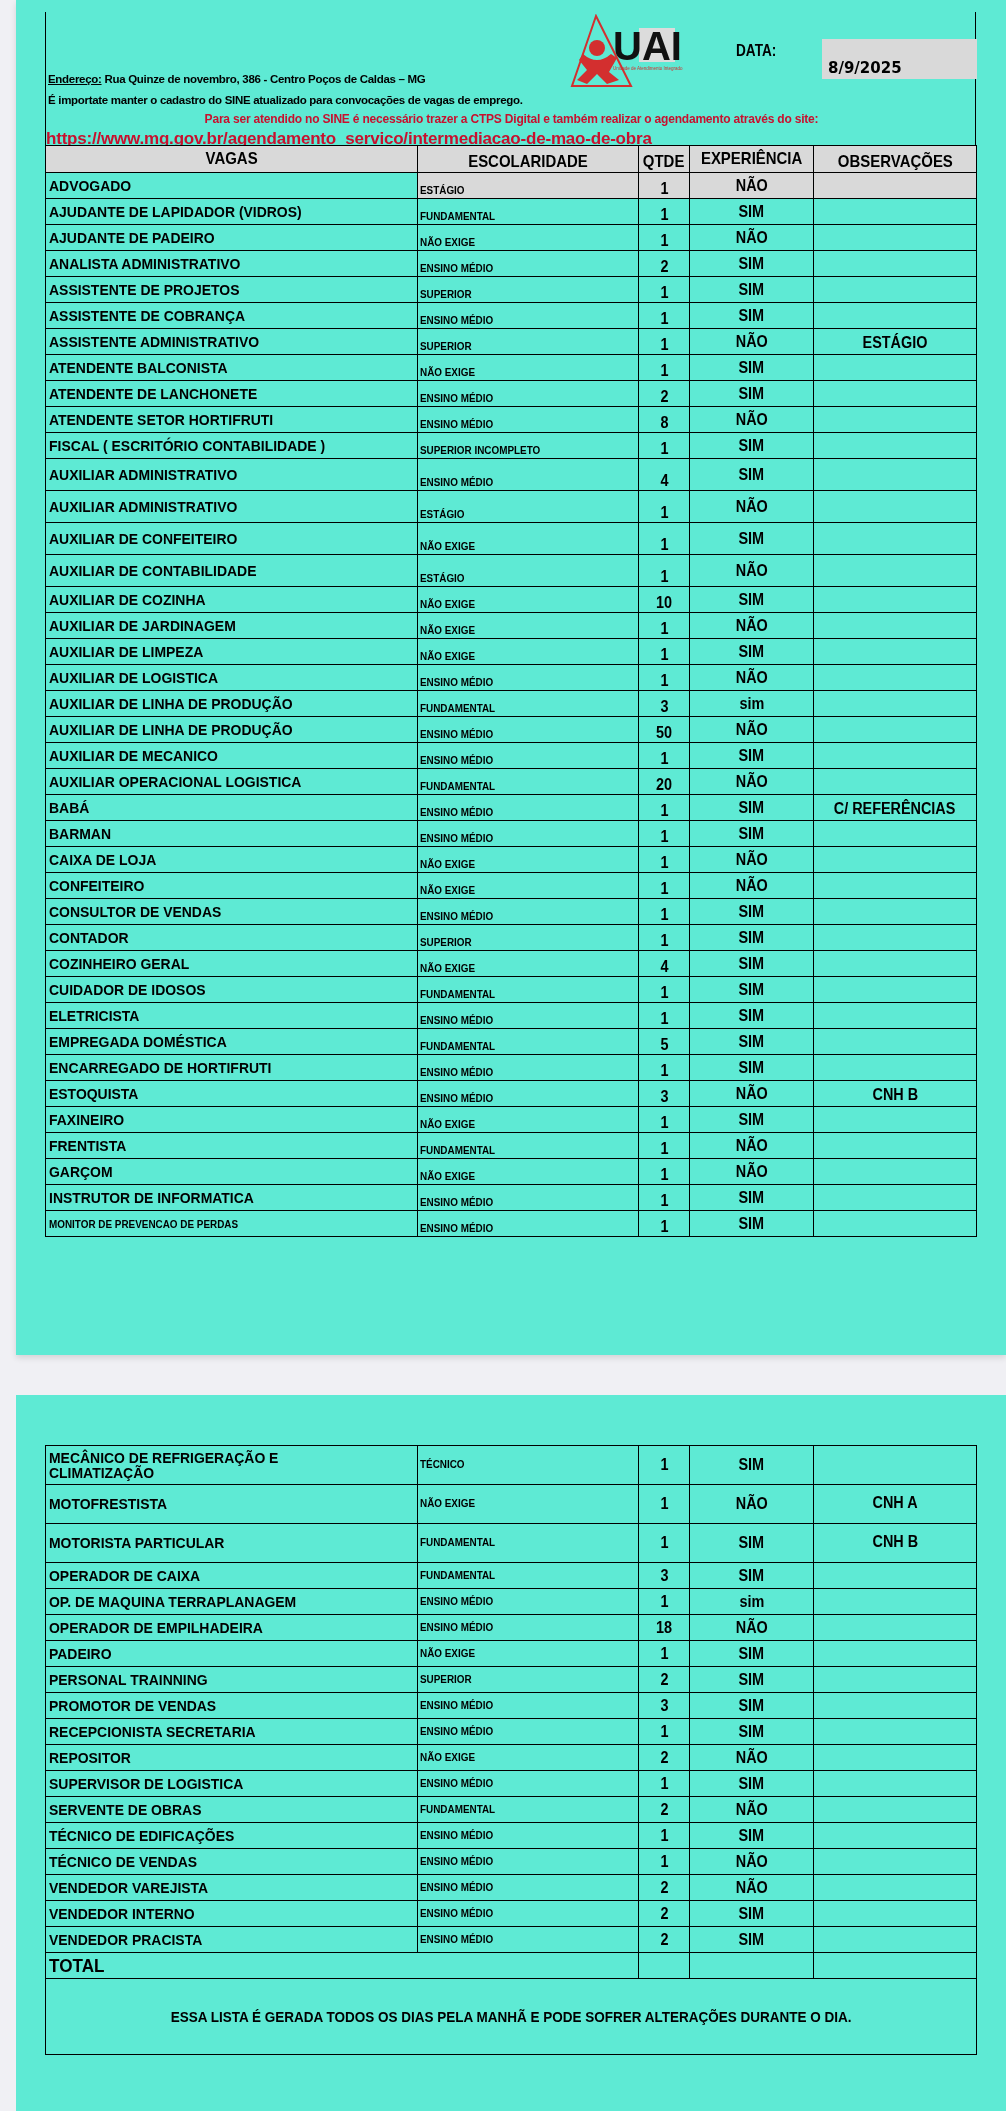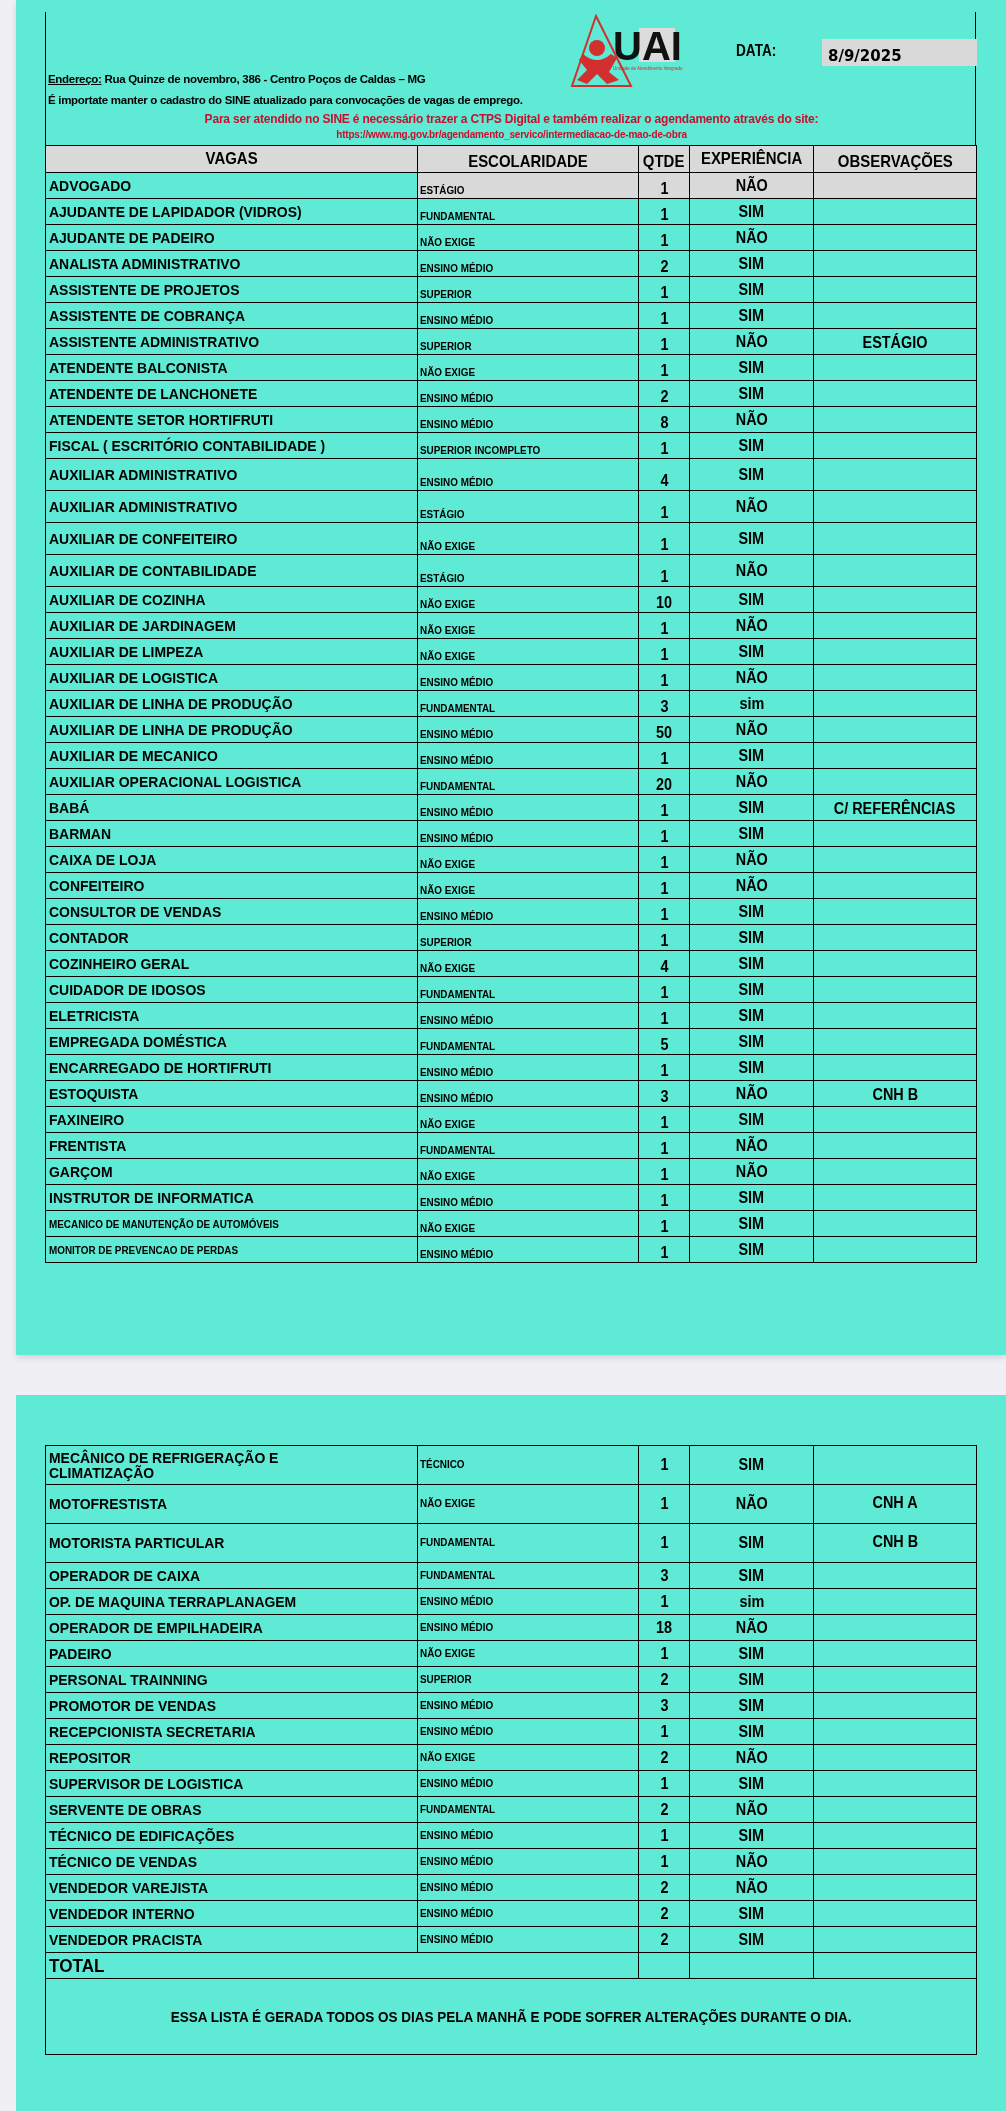--- a/index.html
+++ b/index.html
@@ -7,26 +7,26 @@
   body { font-family: "Liberation Sans", sans-serif; color: #000; position: relative; }
 
   .page { position: absolute; left: 16px; width: 990px; background: #5eead4; }
   #page1 { top: 0; height: 1355px; box-shadow: 0 3px 6px rgba(0,0,0,0.12); }
   #page2 { top: 1395px; height: 716px; }
 
   
   .header { position: absolute; left: 29px; top: 12px; width: 931px; height: 133px; border-left: 1.5px solid #000; border-right: 1.5px solid #000; }
   .logo { position: absolute; left: 523px; top: 2px; width: 140px; height: 80px; }
   .date-label { position: absolute; left: 690px; top: 30px; font-weight: bold; font-size: 16px; transform: scaleX(0.85); transform-origin: left; }
-  .date-value { position: absolute; left: 776px; top: 27px; width: 155px; height: 27px; background: #d9d9d9; font-family: "DejaVu Sans", sans-serif; font-weight: bold; font-size: 15px; padding: 8px 6px; }
+  .date-value { position: absolute; left: 776px; top: 27px; width: 155px; height: 27px; background: #d9d9d9; font-family: "DejaVu Sans", sans-serif; font-weight: bold; font-size: 15px; padding: 20px 6px; }
   .address { position: absolute; left: 2px; top: 61px; font-size: 11.5px; font-weight: bold; letter-spacing: -0.3px; }
   .address u { text-decoration: underline; }
   .notice { position: absolute; left: 2px; top: 82px; font-size: 11.5px; font-weight: bold; letter-spacing: -0.3px; }
   .red1 { position: absolute; left: 0; width: 931px; top: 100px; text-align: center; color: #c8102e; font-weight: bold; font-size: 12px; letter-spacing: -0.2px; }
-  .red2 { position: absolute; left: 0; width: 931px; top: 117px; text-align: center; color: #c8102e; font-weight: bold; font-size: 10px; letter-spacing: -0.2px; }
+  .red2 { position: absolute; left: 0; width: 931px; top: 117px; color: #c8102e; font-weight: bold; font-size: 17px; letter-spacing: -0.2px; }
 
   table { position: absolute; left: 29px; border-collapse: collapse; table-layout: fixed; width: 931px; }
   td, th { border: 1.5px solid #000; overflow: hidden; white-space: nowrap; }
   col.c1 { width: 372px; } col.c2 { width: 221px; } col.c3 { width: 51px; } col.c4 { width: 124px; } col.c5 { width: 163px; }
 
   th { background: #d9d9d9; font-size: 17px; font-weight: bold; height: 27px; padding: 0; margin-left: 19px; }
   th span { display: inline-block; transform: scaleX(0.88); }
 
   td.vaga { font-size: 15.5px; font-weight: bold; padding-left: 3px; }
   td.vaga.small { font-size: 11px; }
@@ -361,27 +361,20 @@
           <td class="obs"><span class="sqc"></span></td>
         </tr>
         <tr class="row ">
           <td class="vaga "><span class="sq">INSTRUTOR DE INFORMATICA</span></td>
           <td class="esc"><span class="sq">ENSINO MÉDIO</span></td>
           <td class="qtd"><span class="sqc">1</span></td>
           <td class="exp"><span class="sqc">SIM</span></td>
           <td class="obs"><span class="sqc"></span></td>
         </tr>
         <tr class="row ">
-          <td class="vaga small"><span class="sq">MECANICO DE MANUTENÇÃO DE AUTOMÓVEIS</span></td>
-          <td class="esc"><span class="sq">NÃO EXIGE</span></td>
-          <td class="qtd"><span class="sqc">1</span></td>
-          <td class="exp"><span class="sqc">SIM</span></td>
-          <td class="obs"><span class="sqc"></span></td>
-        </tr>
-        <tr class="row ">
           <td class="vaga small"><span class="sq">MONITOR DE PREVENCAO DE PERDAS</span></td>
           <td class="esc"><span class="sq">ENSINO MÉDIO</span></td>
           <td class="qtd"><span class="sqc">1</span></td>
           <td class="exp"><span class="sqc">SIM</span></td>
           <td class="obs"><span class="sqc"></span></td>
         </tr>
       </tbody>
   </table>
 </div>
 

